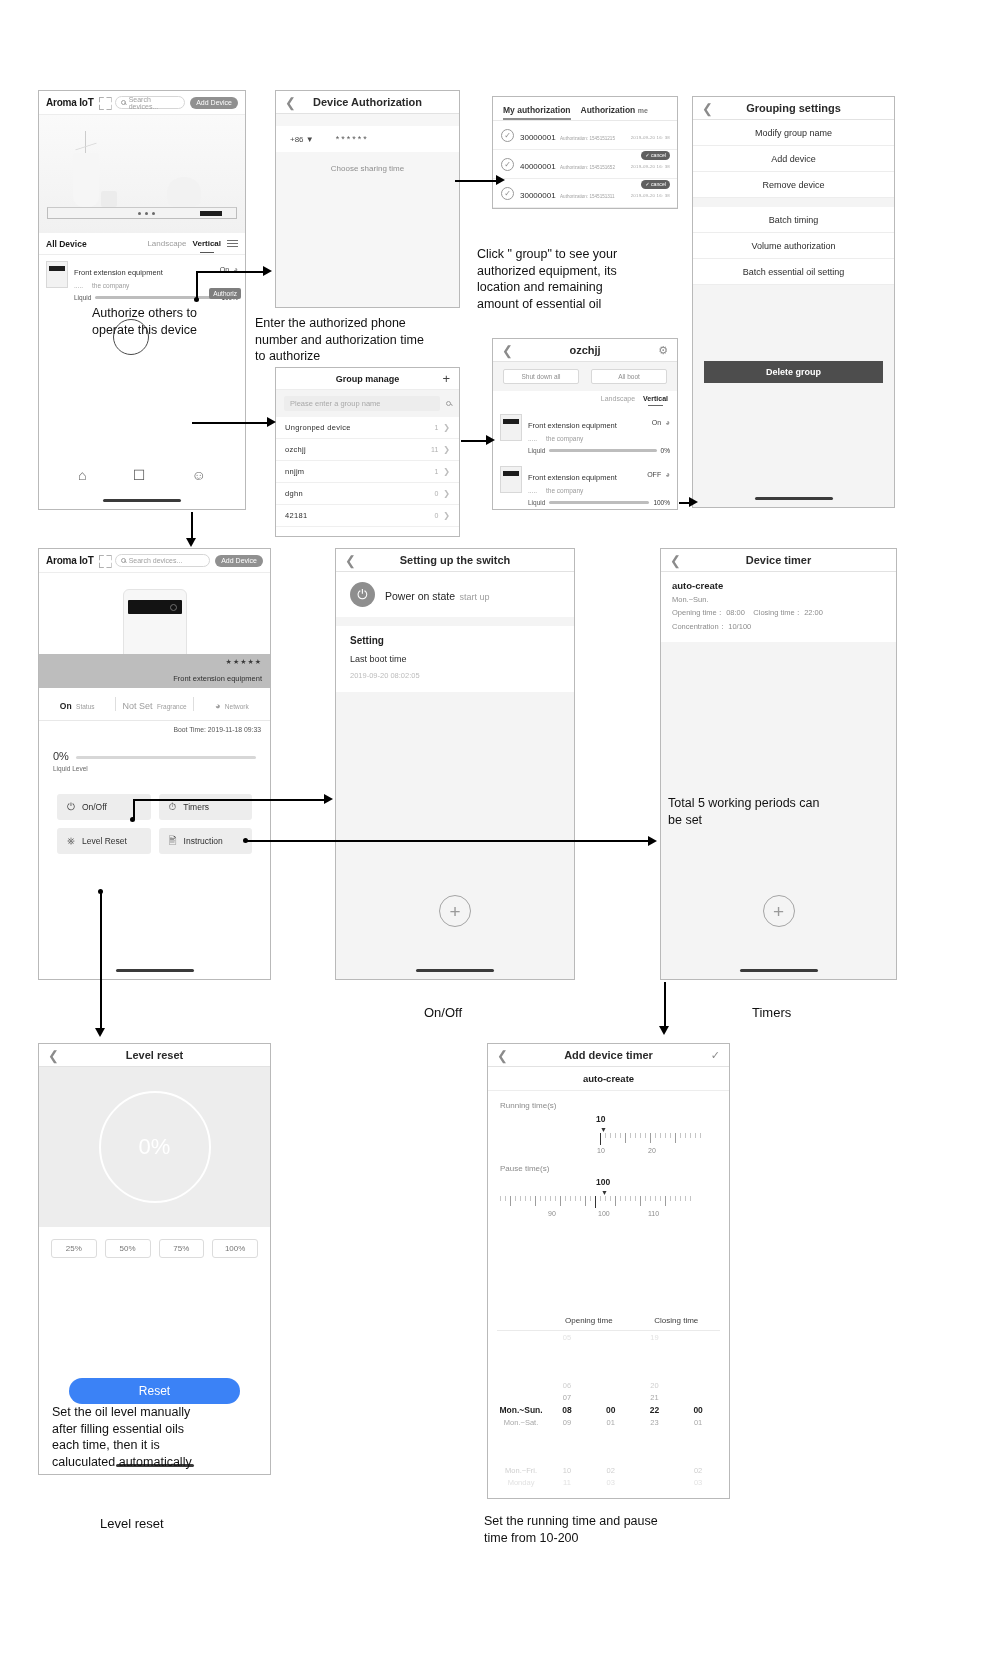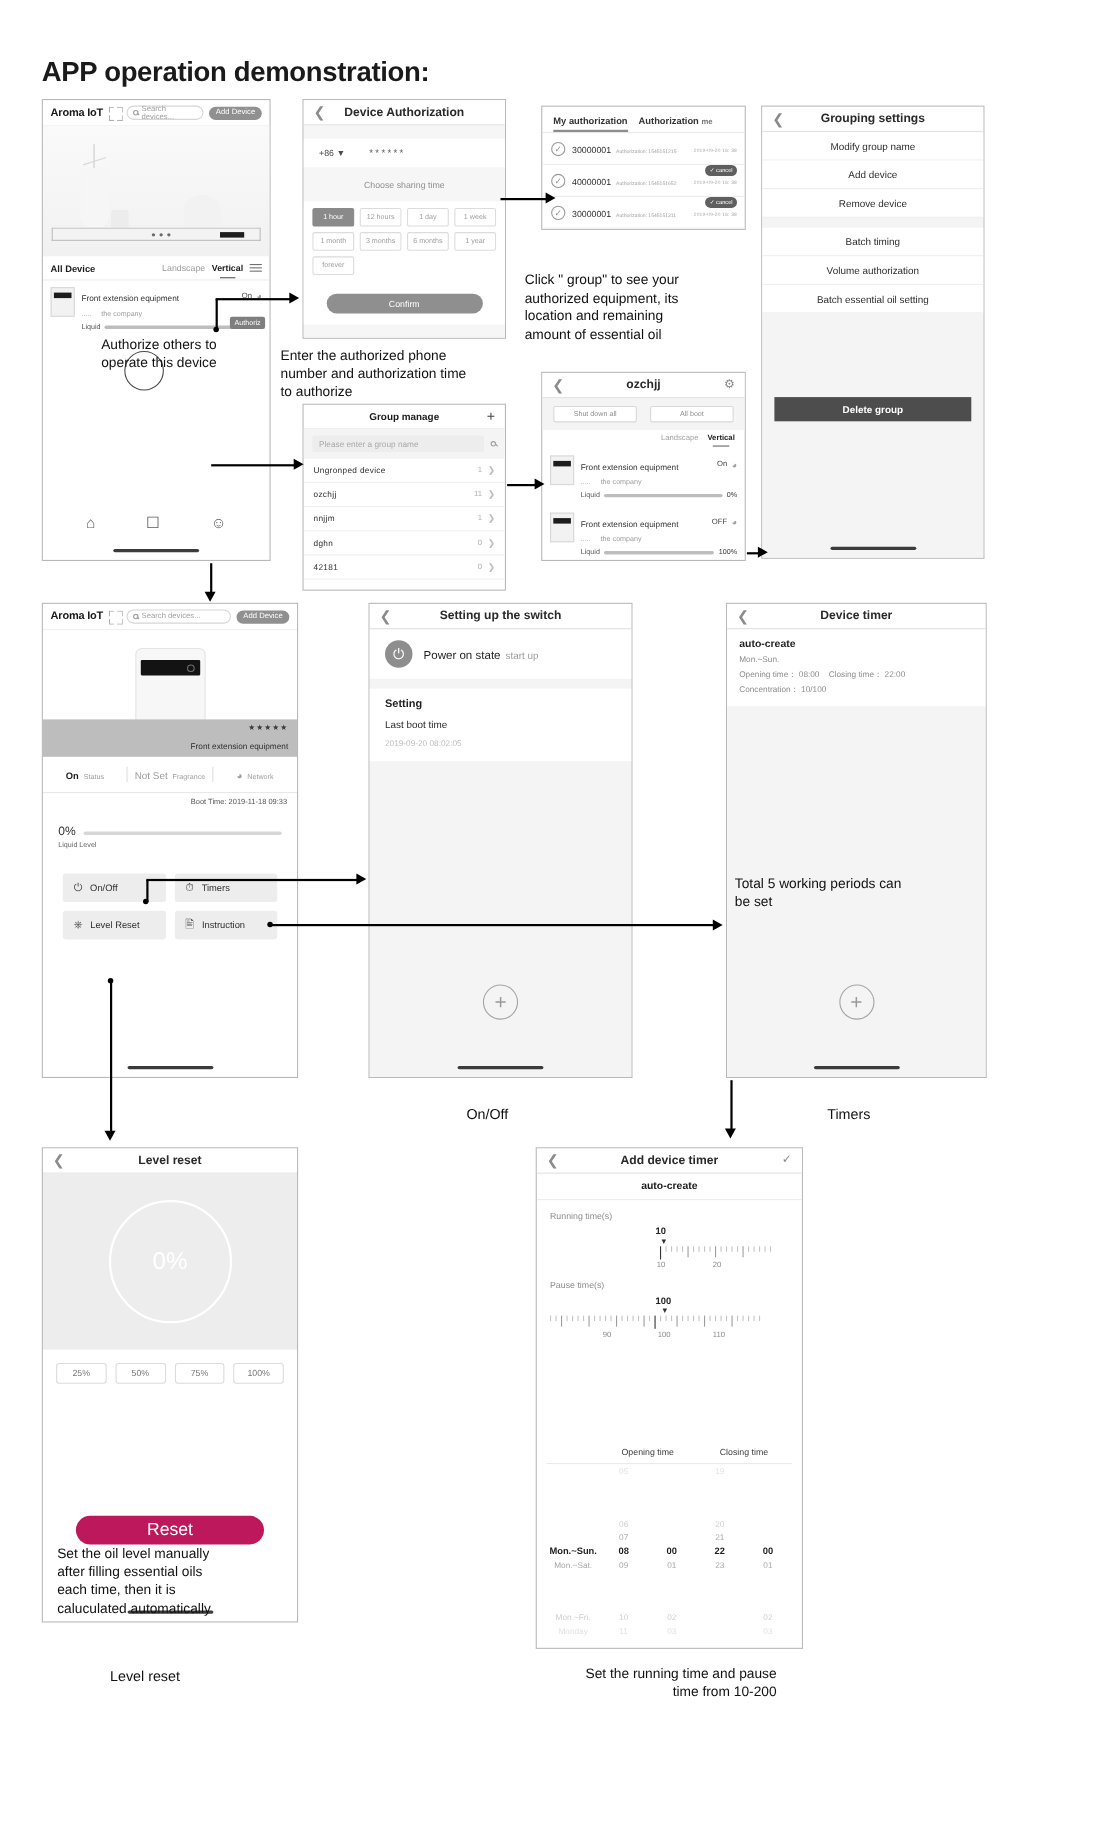--- a/index.html
+++ b/index.html
@@ -232,22 +232,22 @@
 
   
   #p-levelreset{ left:38px; top:1043px; width:233px; height:432px;}
   .lr-stage{background:#ededed;height:160px;position:relative;}
   .lr-circle{position:absolute;left:50%;top:50%;transform:translate(-50%,-50%);
     width:112px;height:112px;border:2px solid #fff;border-radius:50%;
     display:flex;align-items:center;justify-content:center;color:#fff;font-size:22px;}
   .lr-chips{display:flex;gap:8px;padding:12px 12px 0;}
   .lr-chip{flex:1;height:19px;border:1px solid #dcdcdc;border-radius:3px;display:flex;
     align-items:center;justify-content:center;font-size:8px;color:#777;}
-  .lr-reset{position:absolute;left:30px;right:30px;bottom:70px;height:26px;border-radius:14px;background:#be185d;
-    color:#fff;font-size:16px;display:flex;align-items:center;justify-content:center;}
+  .lr-reset{position:absolute;left:30px;right:30px;bottom:70px;height:26px;border-radius:14px;background:#3b82f6;
+    color:#fff;font-size:12px;display:flex;align-items:center;justify-content:center;}
 
   
   #p-addtimer{ left:487px; top:1043px; width:243px; height:456px;}
   .at-sub{height:24px;display:flex;align-items:center;justify-content:center;font-size:9.5px;font-weight:bold;border-bottom:1px solid #ededed;}
   .at-sec{padding:10px 12px 0;}
   .at-lab{font-size:8px;color:#8c8c8c;}
   .ruler-wrap{margin-top:4px;position:relative;height:40px;}
   .ruler-val{position:absolute;left:96px;top:0;font-size:8.5px;color:#222;font-weight:bold;}
   .ruler-val.p2{left:96px;}
   .caret{position:absolute;top:12px;font-size:7px;color:#333;line-height:1;}
@@ -280,21 +280,20 @@
   .arrow-v{width:1.6px;}
   .ah-head{position:absolute;width:0;height:0;border-top:5px solid transparent;border-bottom:5px solid transparent;border-left:9px solid #000;}
   .av-head{position:absolute;width:0;height:0;border-left:5.5px solid transparent;border-right:5.5px solid transparent;border-top:9px solid #000;}
   .dot{position:absolute;width:5px;height:5px;border-radius:50%;background:#000;}
 </style>
 </head>
 <body>
 
 <div class="page">
 
-  <h1 class="title">APP operation demonstration:</h1>
 
   <div class="phone" id="p-home">
     <div class="app-head">
       <span class="brand">Aroma IoT</span>
       <span class="scan-ic"></span>
       <span class="search-pill">
         <span class="mag"></span>
         <span>Search devices...</span>
       </span>
       <span class="add-btn">Add Device</span>
@@ -357,32 +356,20 @@
     <div class="navbar">
       <span class="back">❮</span>
       <span class="nav-title">Device Authorization</span>
     </div>
     <div class="auth-body">
       <div class="phone-row">
         <span class="cc"><span>+86</span> ▼</span>
         <span class="dots-pass">******</span>
       </div>
       <div class="choose-lab">Choose sharing time</div>
-      <div class="chips">
-        <span class="chip sel">1 hour</span>
-        <span class="chip">12 hours</span>
-        <span class="chip">1 day</span>
-        <span class="chip">1 week</span>
-        <span class="chip">1 month</span>
-        <span class="chip">3 months</span>
-        <span class="chip">6 months</span>
-        <span class="chip">1 year</span>
-        <span class="chip">forever</span>
-        <div class="confirm">Confirm</div>
-      </div>
     </div>
   </div>
 
   <div class="phone" id="p-myauth">
     <div class="tabs2">
       <span class="t active">My authorization</span>
       <span class="t">
         <span>Authorization</span> <small>me</small>
       </span>
     </div>
@@ -818,21 +805,21 @@
   <div class="note j" style="left: 477px; top: 246px; width: 200px; white-space: pre-line;">Click " group" to see your
 authorized  equipment,  its
 location   and   remaining
 amount of essential oil</div>
   <div class="note" style="left: 668px; top: 795px; width: 215px; white-space: pre-line;">Total 5 working periods can
 be set</div>
   <div class="note" style="left: 52px; top: 1404px; width: 215px; white-space: pre-line;">Set the oil level manually
 after filling essential oils
 each time, then it is
 caluculated  automatically</div>
-  <div class="note" style="left: 456px; top: 1513px; width: 250px; white-space: pre-line; text-align: right;">Set the running time and pause
+  <div class="note" style="left: 484px; top: 1513px; width: 250px; white-space: pre-line;">Set the running time and pause
 time from 10-200</div>
 
   <div class="cap" style="left:424px; top:1005px;">On/Off</div>
   <div class="cap" style="left:752px; top:1005px;">Timers</div>
   <div class="cap" style="left:100px; top:1516px;">Level reset</div>
 
   <div class="dot" style="left:194px; top:297px;"></div>
   <div class="arrow-v" style="left:196px; top:272px; height:27px;"></div>
   <div class="arrow-h" style="left:196px; top:271px; width:68px;"></div>
   <div class="ah-head" style="left:263px; top:266px;"></div>

